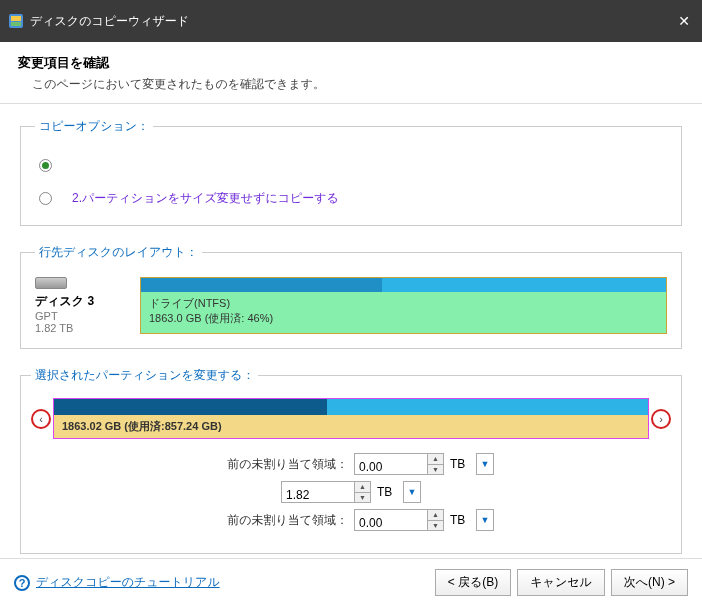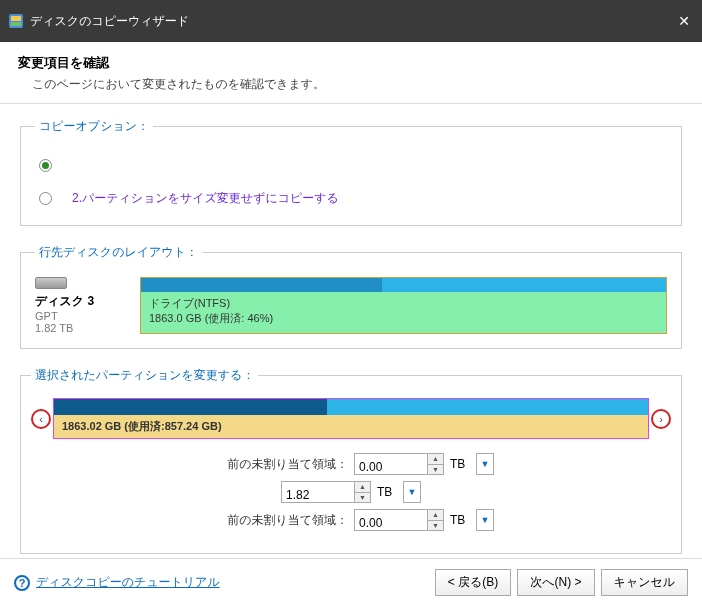--- a/index.html
+++ b/index.html
@@ -165,15 +165,15 @@
     </fieldset>
   </div>
 
 </div>
 
 <div class="footer">
   <span class="help-icon">?</span>
   <span class="help-link">ディスクコピーのチュートリアル</span>
   <span class="footer-spacer"></span>
   <div class="btn"><span>&lt; 戻る(B)</span></div>
+  <div class="btn"><span>キャンセル</span></div>
   <div class="btn"><span>次へ(N) &gt;</span></div>
-  <div class="btn"><span>キャンセル</span></div>
 </div>
 
 </body></html>

